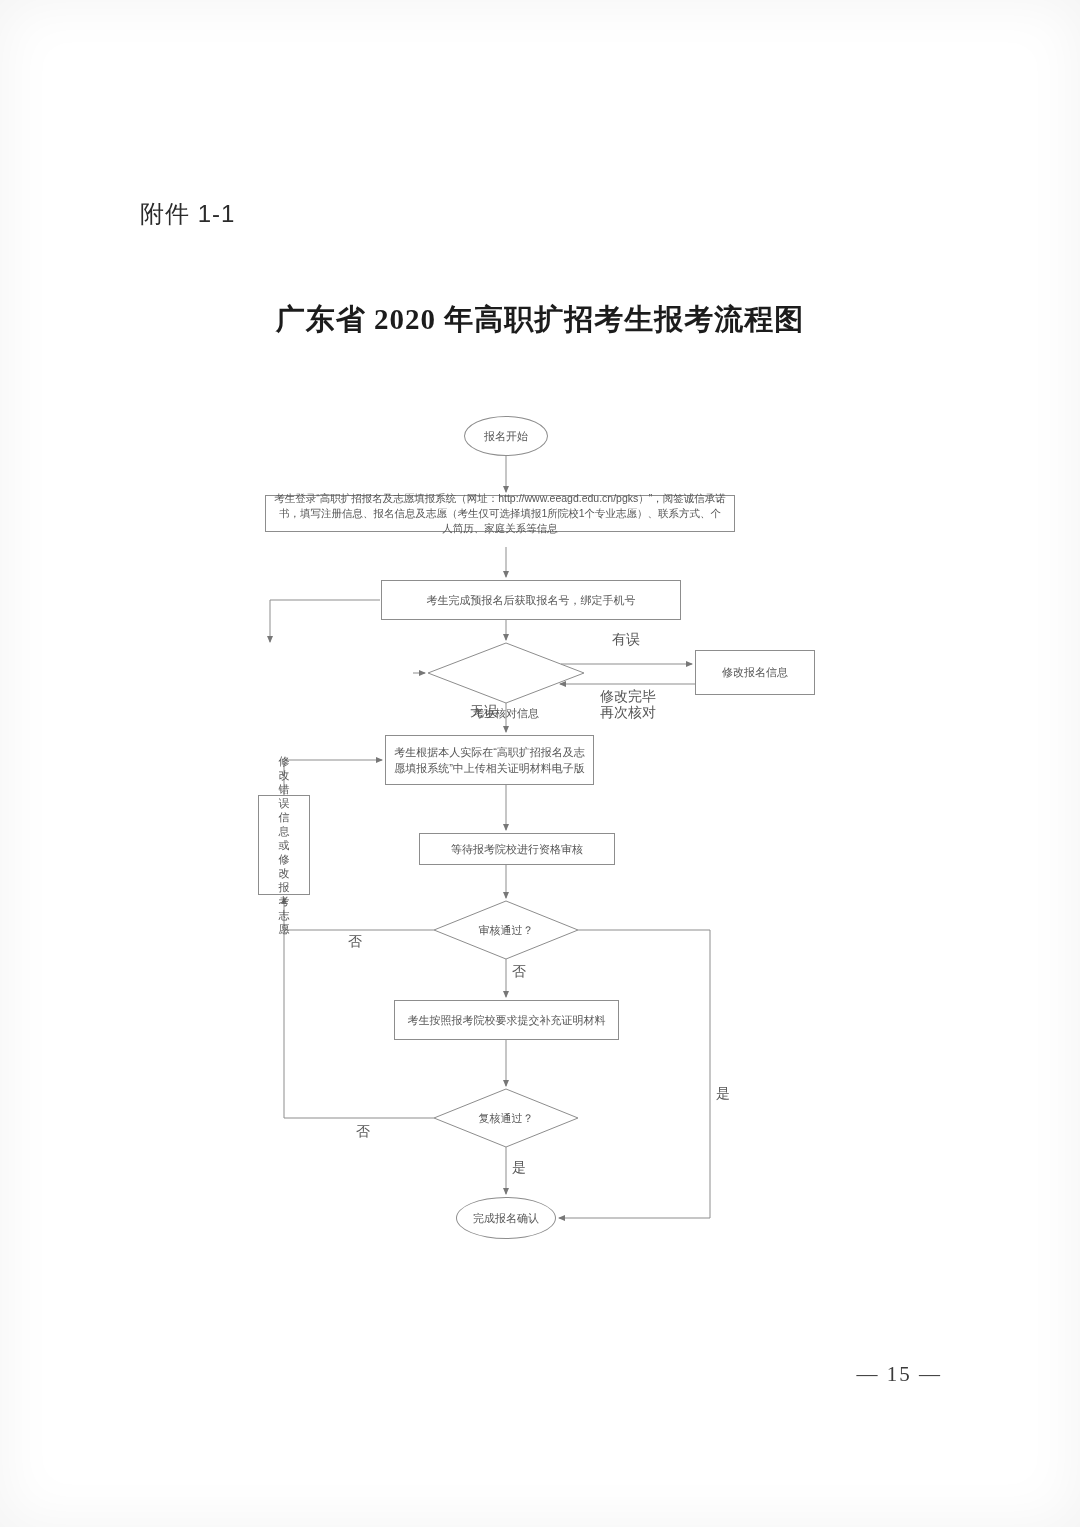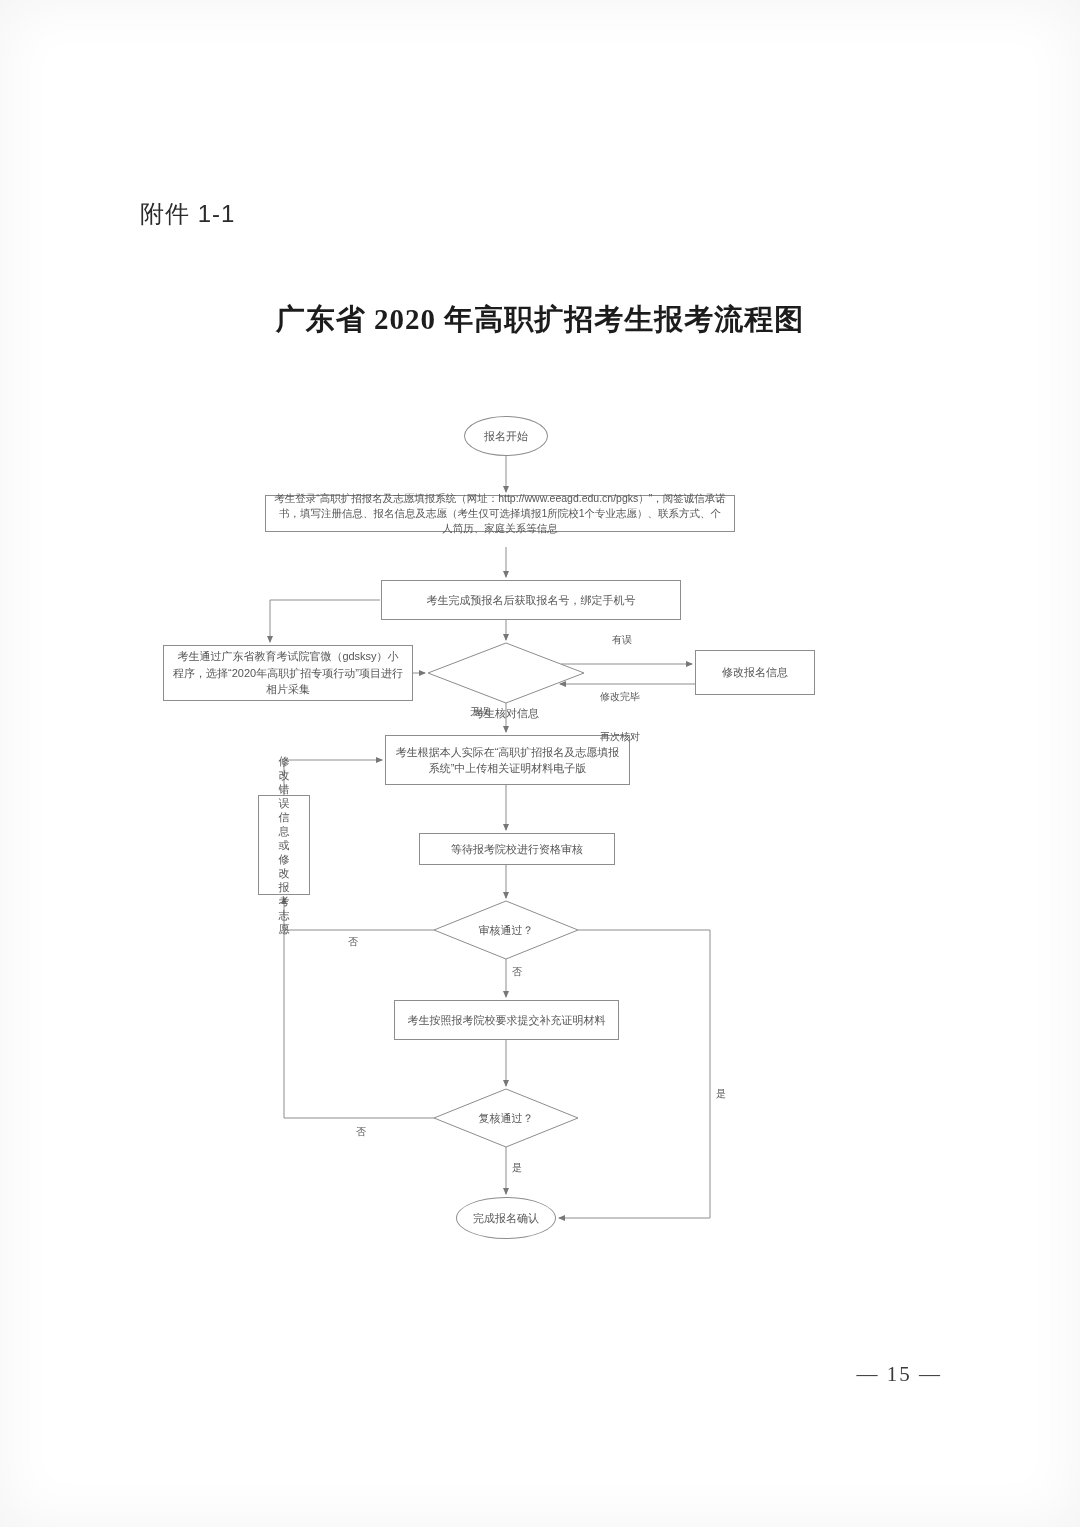--- a/index.html
+++ b/index.html
@@ -17,21 +17,21 @@
   }
   .flow-svg{position:absolute;left:0;top:0;pointer-events:none;}
   .node{
     position:absolute;box-sizing:border-box;border:1px solid #8d8d8d;background:#fff;
     display:flex;align-items:center;justify-content:center;text-align:center;
     font-size:11px;line-height:1.5;color:#555;padding:3px 8px;
   }
   .oval{border-radius:50%;}
   .dmtext{border:none;background:transparent;padding:0;}
   .vbox span{display:block;width:24px;line-height:14px;text-align:center;word-break:break-all;}
-  .lbl{position:absolute;font-size:10px;color:#555;line-height:15px;white-space:nowrap;text-align:center;}
+  .lbl{position:absolute;font-size:14px;color:#555;line-height:15px;white-space:nowrap;text-align:center;}
   .pageno{
     position:absolute;right:138px;top:1362px;font-family:"Liberation Serif",serif;
     font-size:21px;color:#3a3a3a;letter-spacing:2px;
   }
 </style>
 </head>
 <body>
 
 <div class="page">
 
@@ -69,45 +69,44 @@
       <polygon points="434,1118 506,1089 578,1118 506,1147"></polygon>
     </g>
   </svg>
 
   <div class="node oval" style="left:464px;top:416px;width:84px;height:40px;">报名开始</div>
 
   <div class="node" style="left:265px;top:495px;width:470px;height:37px;font-size:10.5px;line-height:1.45;">考生登录“高职扩招报名及志愿填报系统（网址：http://www.eeagd.edu.cn/pgks）”，阅签诚信承诺书，填写注册信息、报名信息及志愿（考生仅可选择填报1所院校1个专业志愿）、联系方式、个人简历、家庭关系等信息</div>
 
   <div class="node" style="left:381px;top:580px;width:300px;height:40px;">考生完成预报名后获取报名号，绑定手机号</div>
 
-  <div class="node" style="left:163px;top:645px;width:250px;height:56px;">考生通过广东省教育考试院官微（gdsksy）小程序，选择“2020年高职扩招专项行动”项目进行相片采集</div>
 
   <div class="node dmtext" style="left:436px;top:659px;width:140px;height:28px;margin-top:40px;">考生核对信息</div>
 
   <div class="node" style="left:695px;top:650px;width:120px;height:45px;">修改报名信息</div>
 
-  <div class="node" style="left:385px;top:735px;width:245px;height:50px;">考生根据本人实际在“高职扩招报名及志愿填报系统”中上传相关证明材料电子版</div>
+  <div class="node" style="left:385px;top:735px;width:209px;height:50px;">考生根据本人实际在“高职扩招报名及志愿填报系统”中上传相关证明材料电子版</div>
 
   <div class="node" style="left:419px;top:833px;width:196px;height:32px;">等待报考院校进行资格审核</div>
 
   <div class="node vbox" style="left:258px;top:795px;width:52px;height:100px;padding:16px;justify-content:center;">
     <span>修改错误信息或修改报考志愿</span>
   </div>
 
   <div class="node dmtext" style="left:446px;top:916px;width:120px;height:28px;">审核通过？</div>
 
   <div class="node" style="left:394px;top:1000px;width:225px;height:40px;">考生按照报考院校要求提交补充证明材料</div>
 
   <div class="node dmtext" style="left:446px;top:1104px;width:120px;height:28px;">复核通过？</div>
 
   <div class="node oval" style="left:456px;top:1197px;width:100px;height:42px;">完成报名确认</div>
 
   <div class="lbl" style="left:612px;top:632px;">有误</div>
   <div class="lbl" style="left:600px;top:689px;">修改完毕</div>
-  <div class="lbl" style="left:600px;top:729px;">再次核对</div>
+  <div class="lbl" style="left:600px;top:705px;">再次核对</div>
   <div class="lbl" style="left:470px;top:704px;">无误</div>
   <div class="lbl" style="left:348px;top:934px;">否</div>
   <div class="lbl" style="left:512px;top:964px;">否</div>
   <div class="lbl" style="left:716px;top:1086px;">是</div>
   <div class="lbl" style="left:356px;top:1124px;">否</div>
   <div class="lbl" style="left:512px;top:1160px;">是</div>
 
   <div class="pageno">— 15 —</div>
 
 </div>

